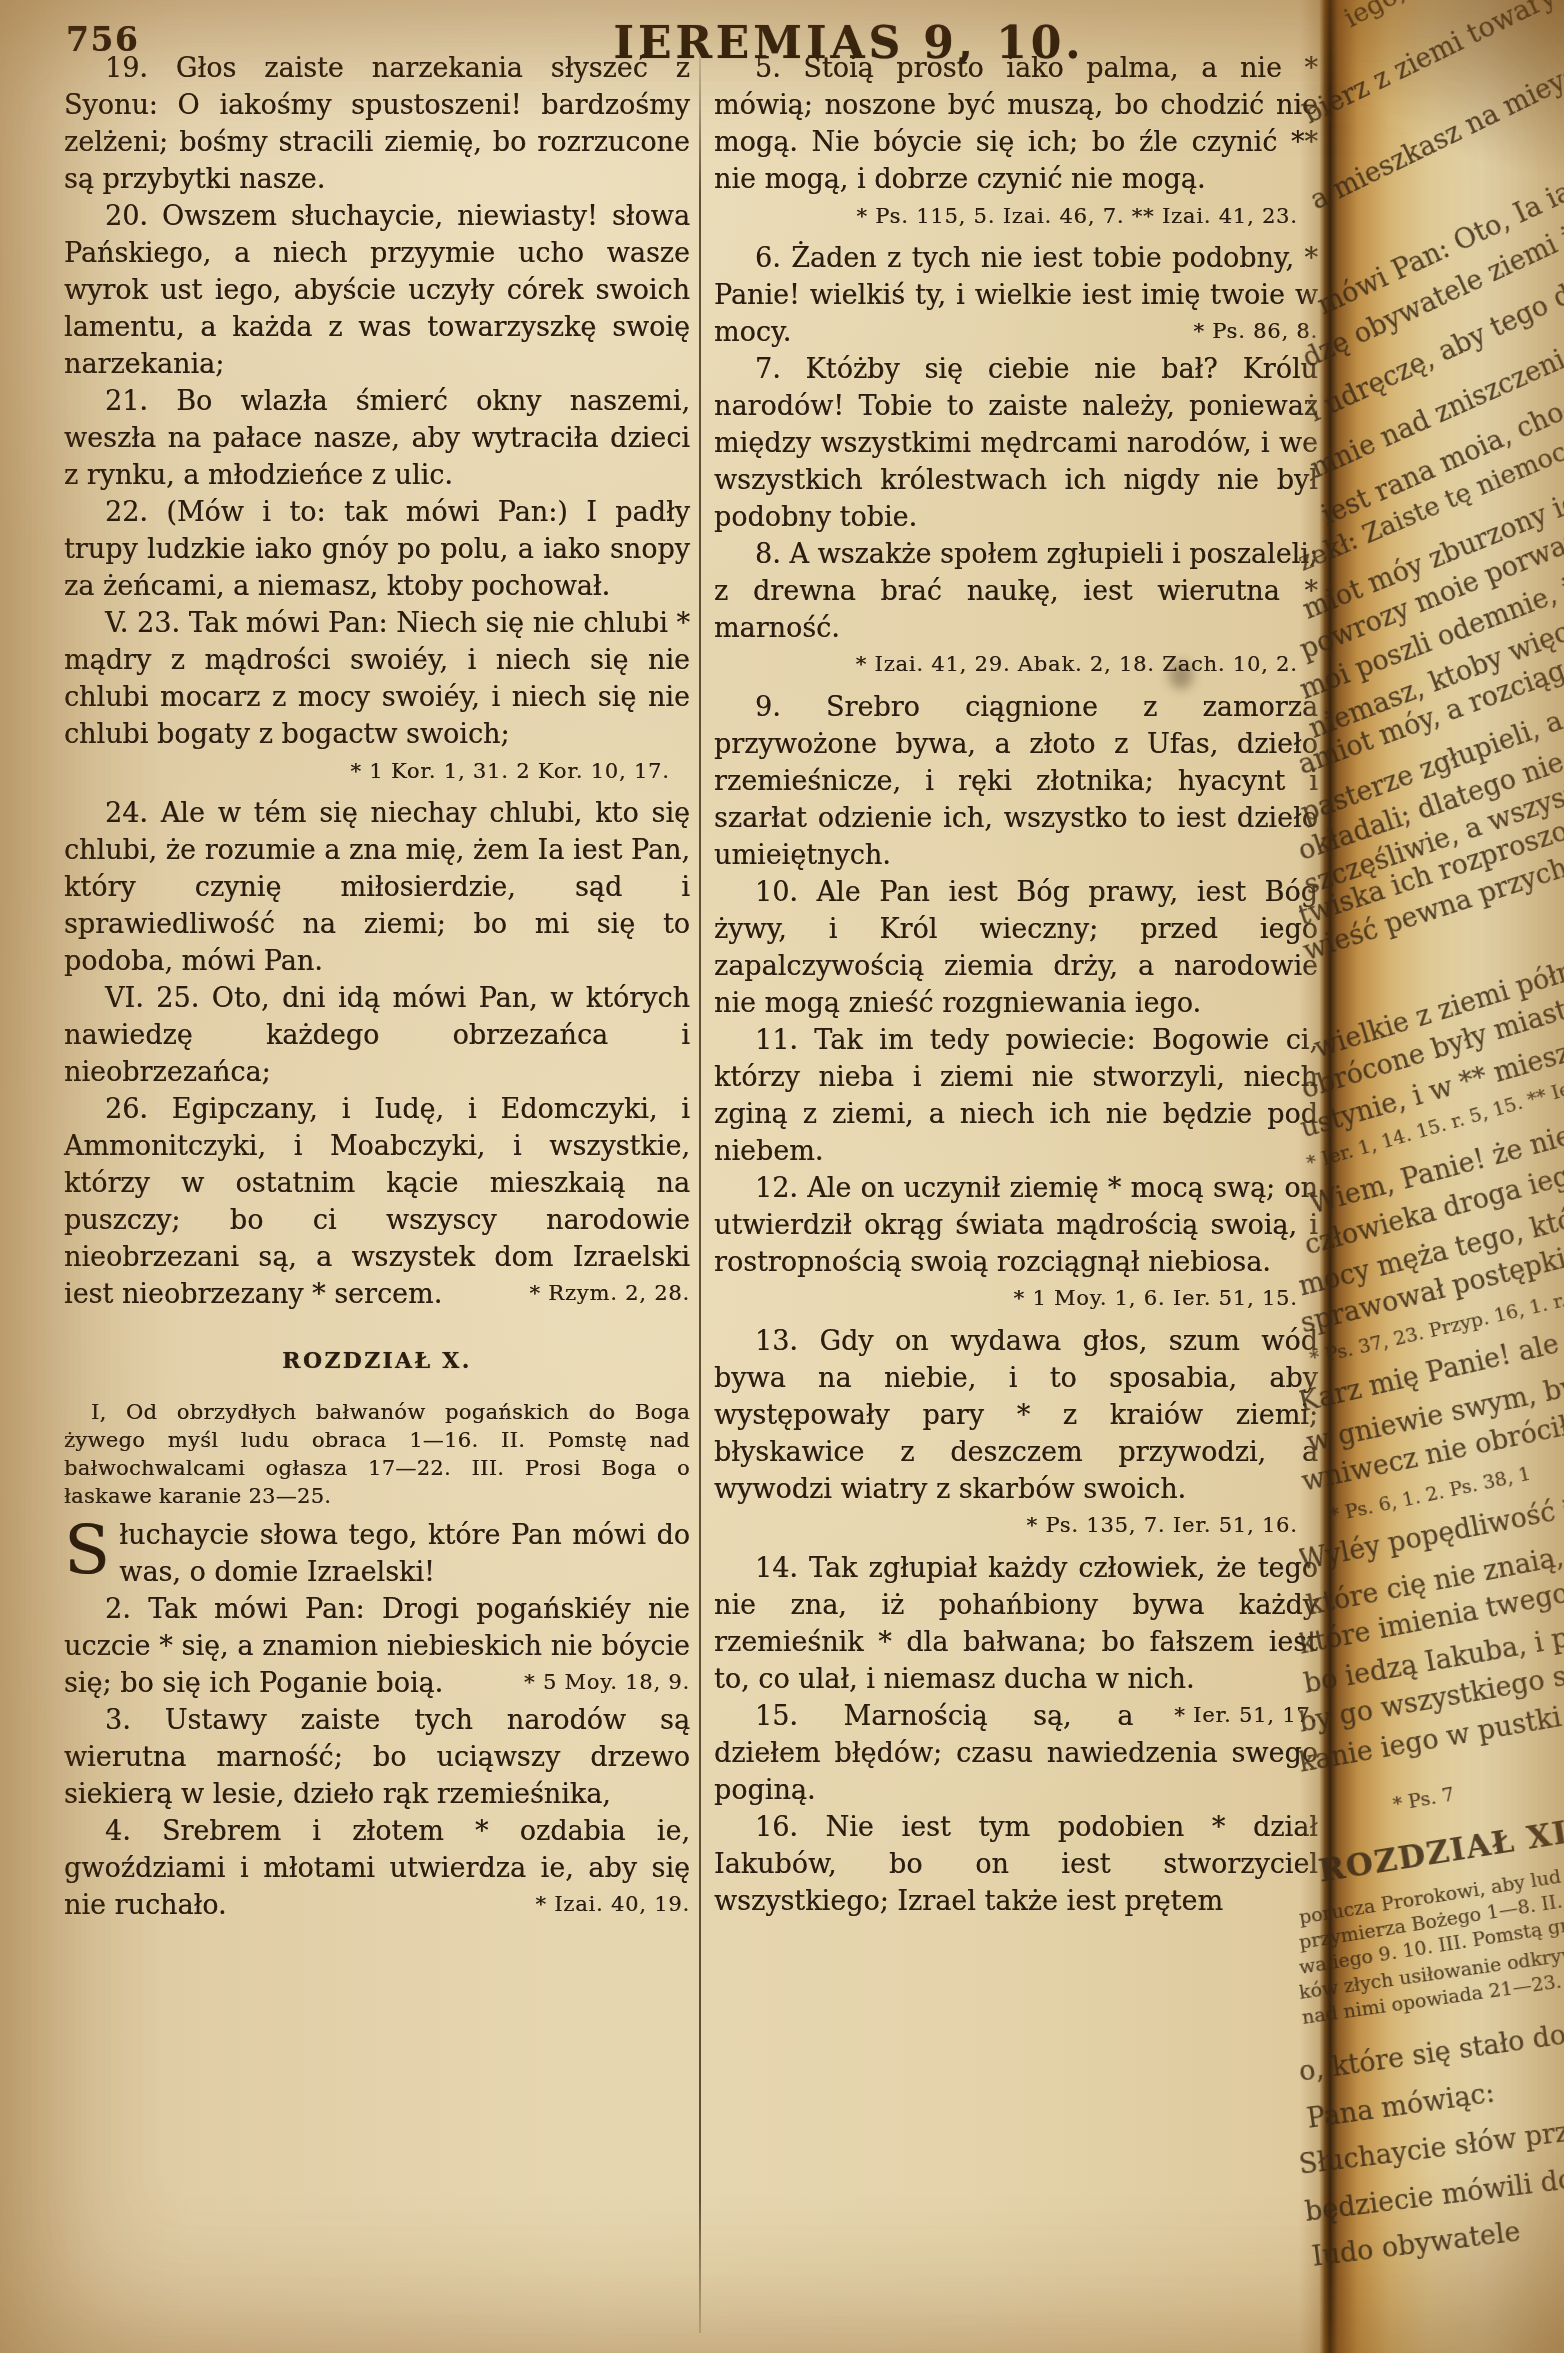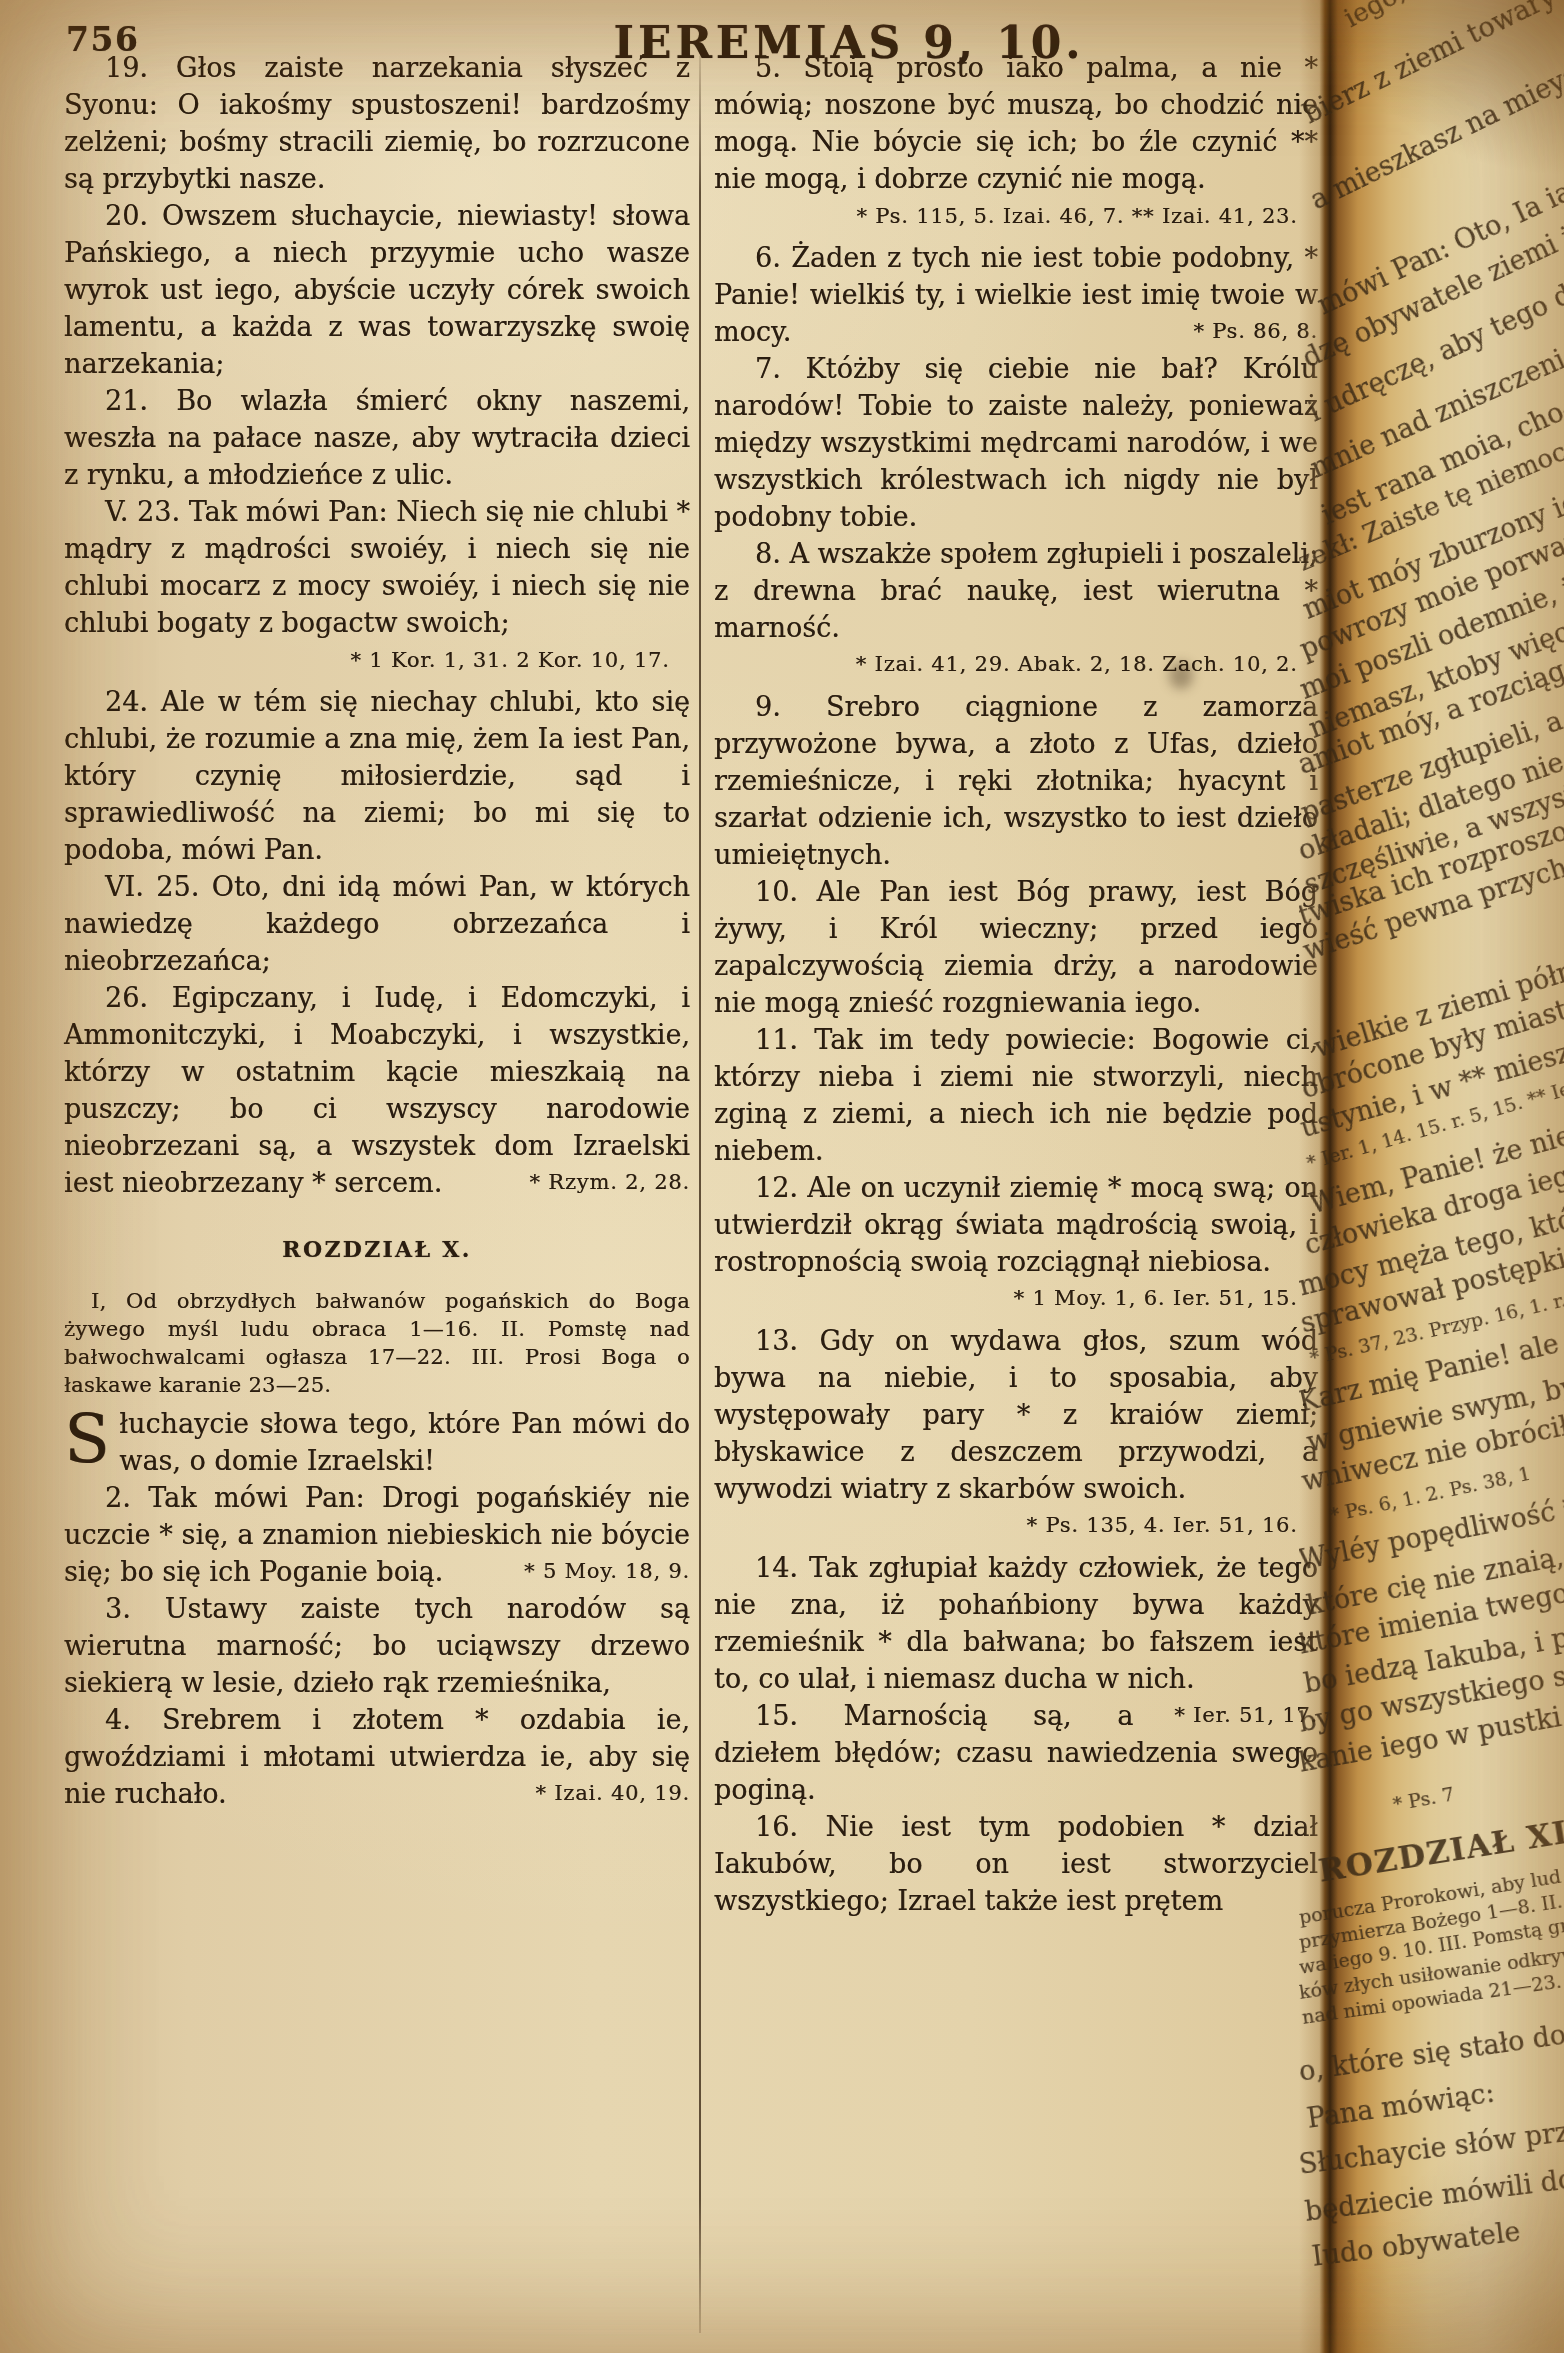--- a/index.html
+++ b/index.html
@@ -59,20 +59,21 @@
   <div class="page-number">756</div>
   <div class="running-header">IEREMIAS 9, 10.</div>
 
   <div class="col col-left" id="col-left">
   <p class="verse"><span class="verse-text">19. Głos zaiste narzekania słyszeć z Syonu: O iakośmy spustoszeni! bardzośmy zelżeni; bośmy stracili ziemię, bo rozrzucone są przybytki nasze.</span></p>
 
   <p class="verse"><span class="verse-text">20. Owszem słuchaycie, niewiasty! słowa Pańskiego, a niech przyymie ucho wasze wyrok ust iego, abyście uczyły córek swoich lamentu, a każda z was towarzyszkę swoię narzekania;</span></p>
 
   <p class="verse"><span class="verse-text">21. Bo wlazła śmierć okny naszemi, weszła na pałace nasze, aby wytraciła dzieci z rynku, a młodzieńce z ulic.</span></p>
 
+  <p class="verse"><span class="verse-text">22. (Mów i to: tak mówi Pan:) I padły trupy ludzkie iako gnóy po polu, a iako snopy za żeńcami, a niemasz, ktoby pochował.</span></p>
 
   <p class="verse"><span class="verse-text">V. 23. Tak mówi Pan: Niech się nie chlubi * mądry z mądrości swoiéy, i niech się nie chlubi mocarz z mocy swoiéy, i niech się nie chlubi bogaty z bogactw swoich;</span></p>
   <div class="ref-line">* 1 Kor. 1, 31.   2 Kor. 10, 17.</div>
 
   <p class="verse"><span class="verse-text">24. Ale w tém się niechay chlubi, kto się chlubi, że rozumie a zna mię, żem Ia iest Pan, który czynię miłosierdzie, sąd i sprawiedliwość na ziemi; bo mi się to podoba, mówi Pan.</span></p>
 
   <p class="verse"><span class="verse-text">VI. 25. Oto, dni idą mówi Pan, w których nawiedzę każdego obrzezańca i nieobrzezańca;</span></p>
 
   <p class="verse"><span class="verse-text">26. Egipczany, i Iudę, i Edomczyki, i Ammonitczyki, i Moabczyki, i wszystkie, którzy w ostatnim kącie mieszkaią na puszczy; bo ci wszyscy narodowie nieobrzezani są, a wszystek dom Izraelski iest nieobrzezany * sercem.</span><span class="ref-inline">* Rzym. 2, 28.</span></p>
 
@@ -104,21 +105,21 @@
   <p class="verse"><span class="verse-text">9. Srebro ciągnione z zamorza przywożone bywa, a złoto z Ufas, dzieło rzemieśnicze, i ręki złotnika; hyacynt i szarłat odzienie ich, wszystko to iest dzieło umieiętnych.</span></p>
 
   <p class="verse"><span class="verse-text">10. Ale Pan iest Bóg prawy, iest Bóg żywy, i Król wieczny; przed iego zapalczywością ziemia drży, a narodowie nie mogą znieść rozgniewania iego.</span></p>
 
   <p class="verse"><span class="verse-text">11. Tak im tedy powiecie: Bogowie ci, którzy nieba i ziemi nie stworzyli, niech zginą z ziemi, a niech ich nie będzie pod niebem.</span></p>
 
   <p class="verse"><span class="verse-text">12. Ale on uczynił ziemię * mocą swą; on utwierdził okrąg świata mądrością swoią, i rostropnością swoią rozciągnął niebiosa.</span></p>
   <div class="ref-line">* 1 Moy. 1, 6.   Ier. 51, 15.</div>
 
   <p class="verse"><span class="verse-text">13. Gdy on wydawa głos, szum wód bywa na niebie, i to sposabia, aby występowały pary * z kraiów ziemi; błyskawice z deszczem przywodzi, a wywodzi wiatry z skarbów swoich.</span></p>
-  <div class="ref-line">* Ps. 135, 4.   Ier. 51, 16.</div>
+  <div class="ref-line">* Ps. 135, 7.   Ier. 51, 16.</div>
 
   <p class="verse"><span class="verse-text">14. Tak zgłupiał każdy człowiek, że tego nie zna, iż pohańbiony bywa każdy rzemieśnik * dla bałwana; bo fałszem iest to, co ulał, i niemasz ducha w nich.</span><span class="ref-inline">* Ier. 51, 17.</span></p>
 
   <p class="verse"><span class="verse-text">15. Marnością są, a dziełem błędów; czasu nawiedzenia swego poginą.</span></p>
 
   <p class="verse"><span class="verse-text">16. Nie iest tym podobien * dział Iakubów, bo on iest stworzyciel wszystkiego; Izrael także iest prętem</span></p>
 
 </div>
 
   <div class="smudge"></div>

